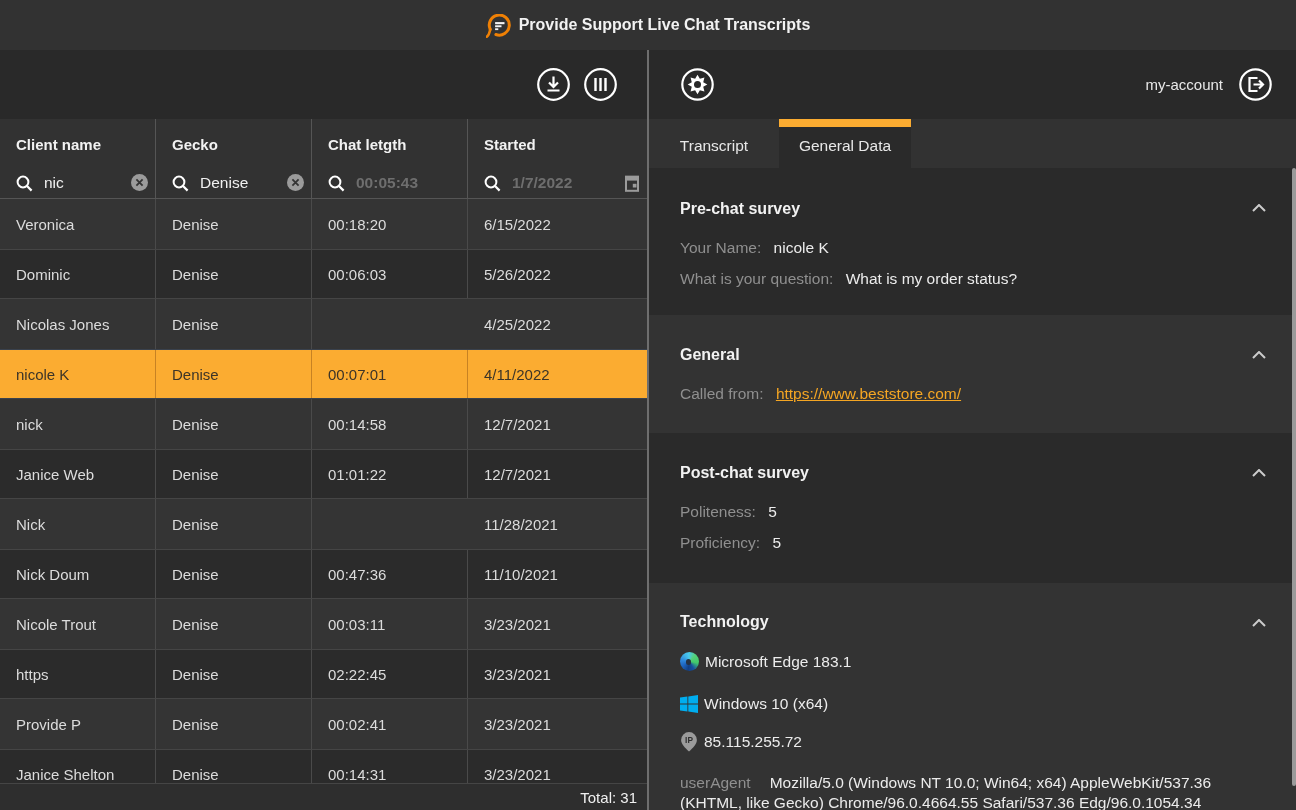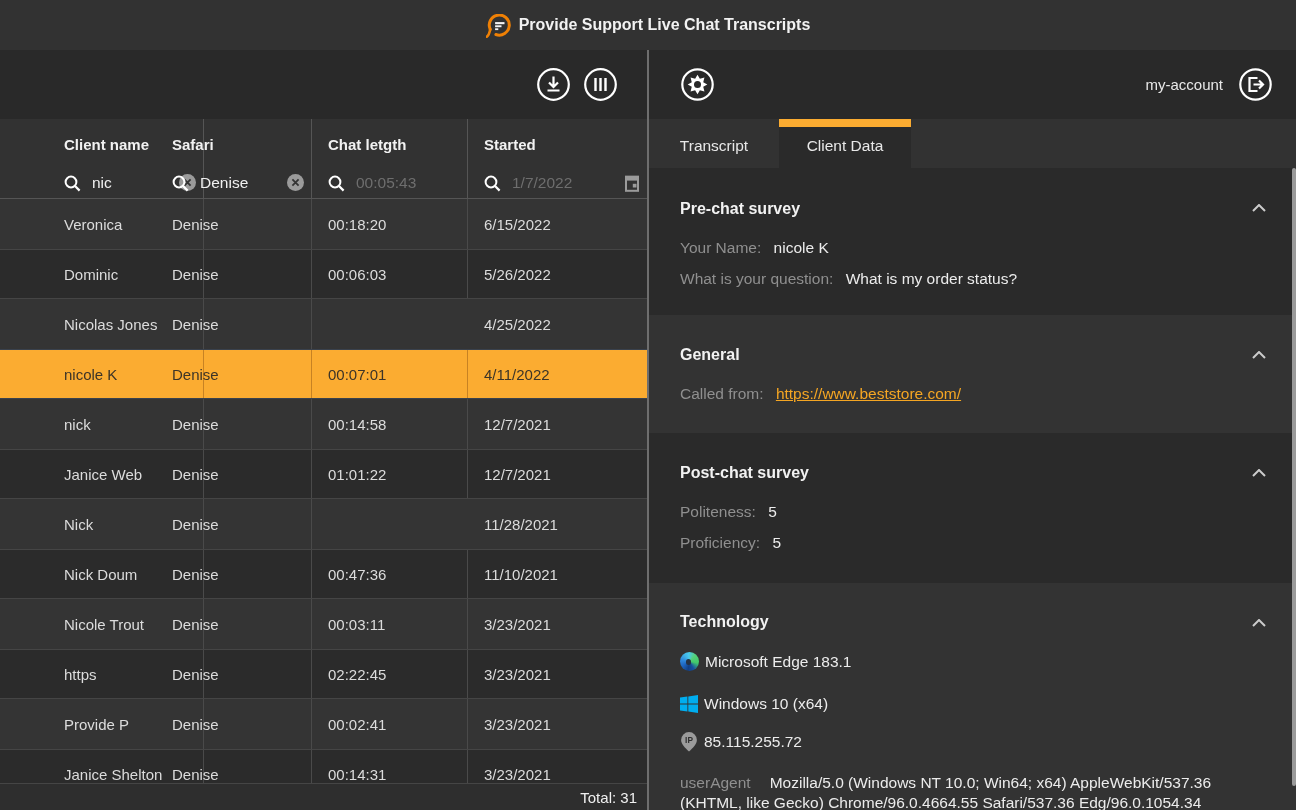--- a/index.html
+++ b/index.html
@@ -13,32 +13,32 @@
   #ltoolbar { position:absolute; left:0; top:50px; width:648px; height:69px; background:#292929; }
   .circbtn { position:absolute; top:18px; width:33px; height:33px; }
   
   #thead { position:absolute; left:0; top:119px; width:648px; height:80px; background:#323232;
     border-bottom:1px solid #555; }
   .hcell { position:absolute; top:0; height:80px; border-right:1px solid #555555; }
   .hcell.last { border-right:none; }
   .htitle { position:absolute; left:16px; top:17px; font-size:15px; font-weight:bold; color:#f2f2f2; }
   .hsearch { position:absolute; left:16px; top:54px; height:20px; display:flex; align-items:center; }
   .stext { font-size:15.5px; color:#f0f0f0; margin-left:11px; }
-  .sph { font-size:15.5px; color:#6e6e6e; margin-left:11px; }
+  .sph { font-size:15.5px; color:#6e6e6e; margin-left:11px;font-weight:bold; }
   .clearbtn { position:absolute; top:55px; width:17px; height:17px; }
   #tbody { position:absolute; left:0; top:199px; width:648px; height:610px; overflow:hidden; }
   .trow { position:relative; width:648px; height:50px; }
   .trow.light { background:#343434; }
   .trow.dark { background:#2b2b2b; border-top:1px solid #454545; border-bottom:1px solid #454545; }
   .trow.sel { background:#fbac31; border-top:1px solid #39414d; border-bottom:1px solid #39414d; }
   .trow.sel .tcell { color:#3c3428; border-right-color:#c78223; }
   .tcell { position:absolute; top:0; height:100%; border-right:1px solid #4a4a4a;
     display:flex; align-items:center; padding-left:16px; font-size:15px; color:#dcdcdc; }
   .tcell.last { border-right:none; }
-  .c1 { left:0; width:156px;margin-left:48px; }
+  .c1 { left:0; width:156px; }
   .c2 { left:156px; width:156px; }
   .c3 { left:312px; width:156px; }
   .c4 { left:468px; width:180px; }
   #totalbar { position:absolute; left:0; top:783px; width:648px; height:27px; background:#2e2e2e;
     border-top:1px solid #454545; display:flex; align-items:center; justify-content:flex-end; }
   #totalbar span { color:#f0f0f0; font-size:15px; margin-right:11px; }
   
   #divider { position:absolute; left:647px; top:50px; width:2px; height:760px; background:#6e6e6e; }
   
   #rheader { position:absolute; left:649px; top:50px; width:647px; height:69px; background:#292929; }
@@ -100,21 +100,21 @@
           <path d="M11 11 L15.6 15.6" stroke="#fff" stroke-width="2.2"></path>
         </svg>
       <span class="stext">nic</span>
     </div>
     <svg class="clearbtn" style="left:131px" viewBox="0 0 17 17">
         <circle cx="8.5" cy="8.5" r="8.5" fill="#9b9b9b"></circle>
         <path d="M5.4 5.4 L11.6 11.6 M11.6 5.4 L5.4 11.6" stroke="#333" stroke-width="1.8"></path>
       </svg>
   </div>
   <div class="hcell c2">
-      <span class="htitle">Safari</span>
+      <span class="htitle">Gecko</span>
     <div class="hsearch">
       <svg width="17" height="17" viewBox="0 0 17 17">
           <circle cx="7" cy="7" r="5.4" fill="none" stroke="#fff" stroke-width="2"></circle>
           <path d="M11 11 L15.6 15.6" stroke="#fff" stroke-width="2.2"></path>
         </svg>
       <span class="stext">Denise</span>
     </div>
     <svg class="clearbtn" style="left:131px" viewBox="0 0 17 17">
         <circle cx="8.5" cy="8.5" r="8.5" fill="#9b9b9b"></circle>
         <path d="M5.4 5.4 L11.6 11.6 M11.6 5.4 L5.4 11.6" stroke="#333" stroke-width="1.8"></path>
@@ -234,21 +234,21 @@
   <span id="myacct">my-account</span>
   <svg class="circbtn" style="left:590px; top:18px" viewBox="0 0 33 33">
     <circle cx="16.5" cy="16.5" r="15.2" fill="none" stroke="#fff" stroke-width="2.2"></circle>
     <path d="M18.5 10 H10.5 V23 H18.5" fill="none" stroke="#fff" stroke-width="2.2"></path>
     <path d="M14.5 16.5 H23.5 M20 12.5 L24 16.5 L20 20.5" fill="none" stroke="#fff" stroke-width="2.2"></path>
   </svg>
 </div>
 
 <div id="rtabs">
   <div class="tab" id="tab1">Transcript</div>
-  <div class="tab" id="tab2">Client Data</div>
+  <div class="tab" id="tab2">General Data</div>
 </div>
 
 <div class="sect" style="top:168px; height:147px;">
   <h3 style="top:32px">Pre-chat survey</h3>
   <svg class="chev" style="top:36px" viewBox="0 0 14 8">
       <path d="M1 7 L7 1 L13 7" fill="none" stroke="#ccc" stroke-width="2"></path>
     </svg>
   <div class="fld" style="top:71px">Your Name: <b>nicole K</b></div>
   <div class="fld" style="top:102px">What is your question: <b>What is my order status?</b></div>
 </div>

